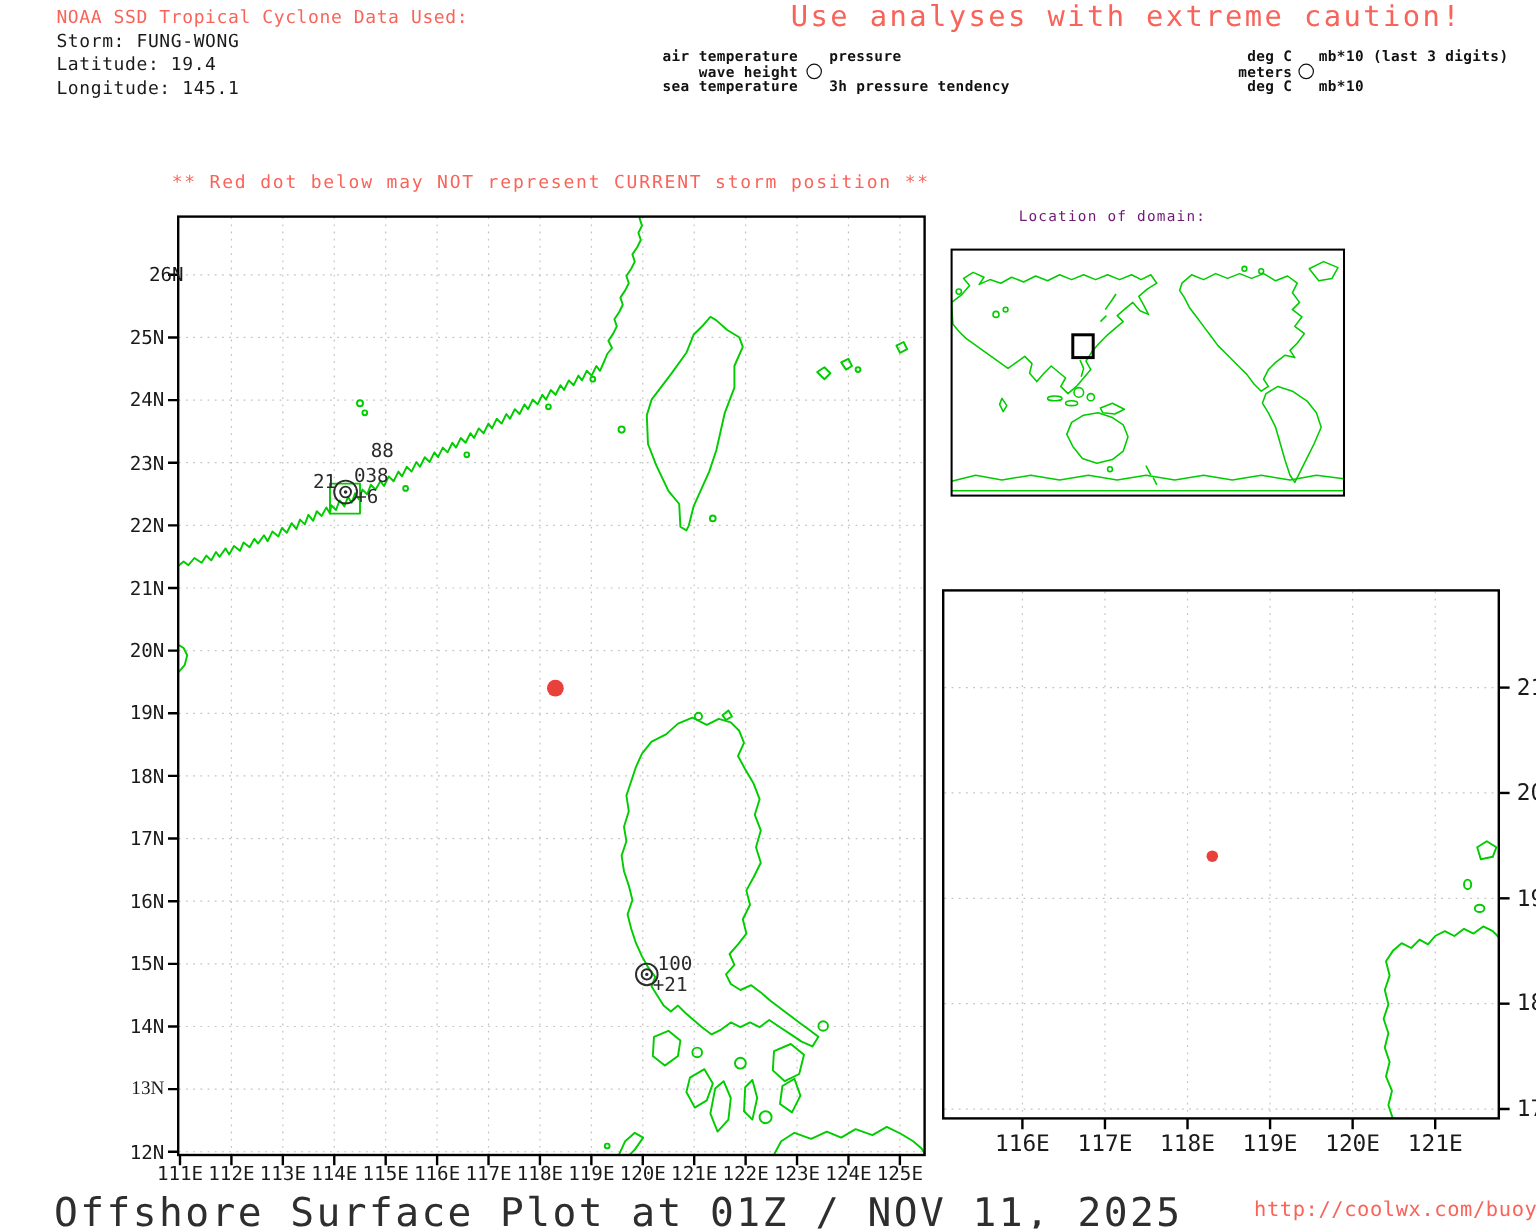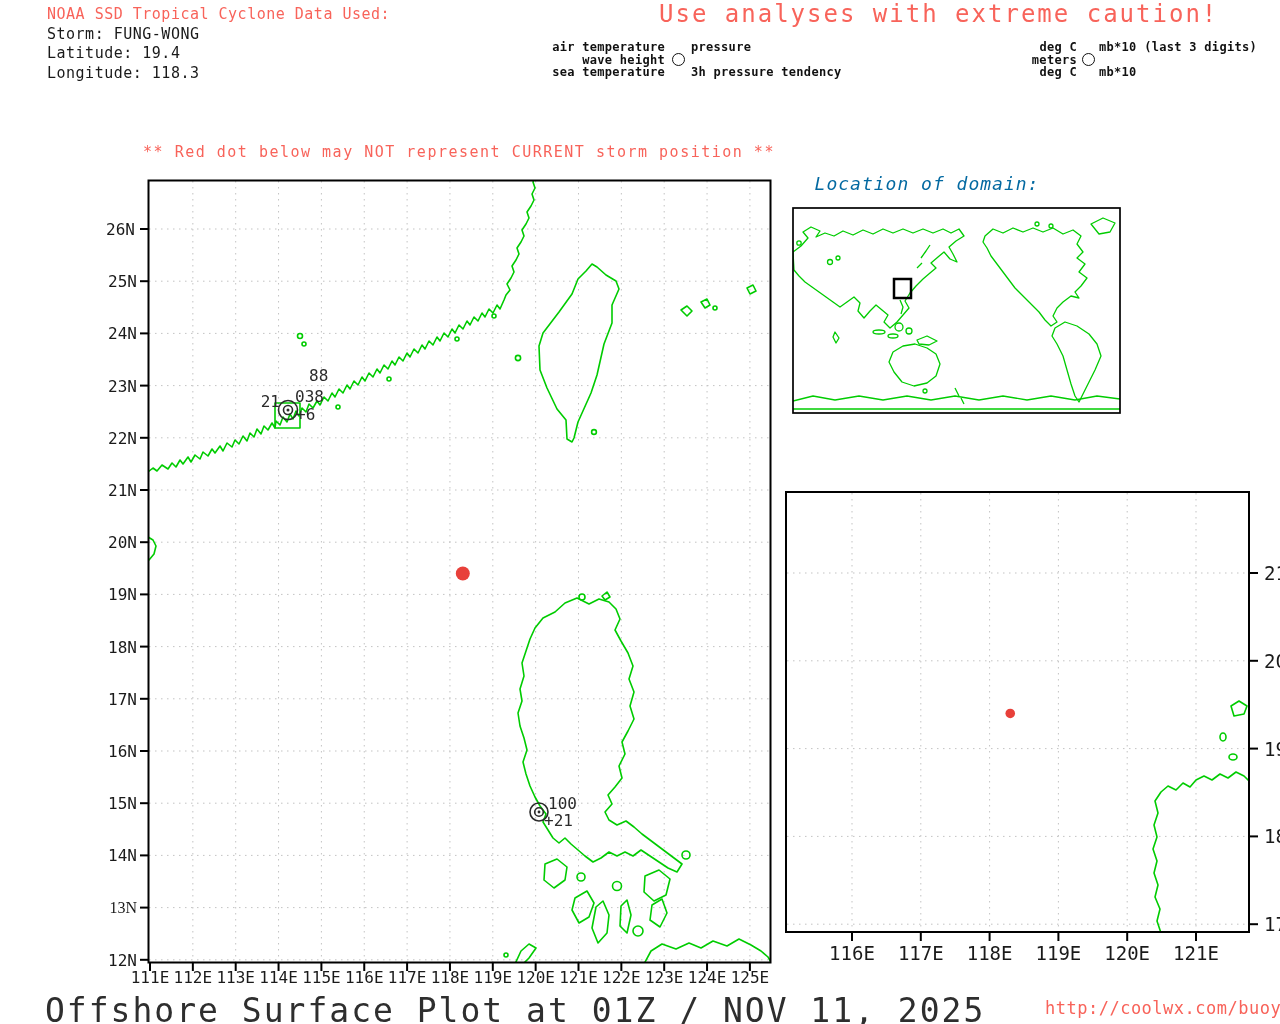--- a/index.html
+++ b/index.html
@@ -19,22 +19,22 @@
   #station-legend{left:500px;top:41px;grid-template-columns:128px 26px auto;}
   #units-legend{left:970px;top:41px;grid-template-columns:70px 22px auto;}
   .leg-l{text-align:right;}
   .leg-r{text-align:left;}
   .leg-circle{width:11px;height:11px;border:1.4px solid #111;border-radius:50%;
               justify-self:center;align-self:center;margin-top:-1px;}
 
   #storm-warning{left:422px;top:143px;transform:translateX(-50%);font-size:15px;
                  letter-spacing:1.5px;color:var(--alert,#f8635a);}
 
-  #inset-title{left:890px;top:173px;transform:translateX(-50%);font-size:18px;
-               letter-spacing:1px;color:#0369a1;font-style:italic;}
+  #inset-title{left:890px;top:173px;transform:translateX(-50%);font-size:12px;
+               letter-spacing:1px;color:#701a75;}
 
   .axis-label{position:absolute;font-size:16px;color:#1a1a1a;white-space:nowrap;}
   .zoom-axis{font-size:19px;}
 
   .station-text{position:absolute;font-size:16px;color:#2b2b2b;white-space:nowrap;}
 
   #footer-title{left:8px;top:991px;font-size:33px;letter-spacing:2px;color:#2e2e2e;}
   #footer-url{left:1008px;top:998px;font-size:17px;letter-spacing:0.5px;color:var(--alert,#f8635a);}
 
   
@@ -236,21 +236,21 @@
       </g>
 
     <circle id="storm-dot-main" class="storm-dot" cx="425.8049999999999" cy="573.5200000000001" r="7"></circle>
     <circle id="storm-dot-zoom" class="storm-dot" cx="973.2399999999998" cy="713.4800000000001" r="4.8"></circle>
   </svg>
 
   <div id="storm-info" class="abs">
     <div class="red-light">NOAA SSD Tropical Cyclone Data Used:</div>
     <div>Storm: FUNG-WONG</div>
     <div>Latitude: 19.4</div>
-    <div>Longitude: 118.3</div>
+    <div>Longitude: 145.1</div>
   </div>
 
   <div id="caution" class="abs">Use analyses with extreme caution!</div>
 
   <div id="station-legend" class="abs legend">
     <div class="leg-l">air temperature</div>
     <div></div>
     <div class="leg-r">pressure</div>
     <div class="leg-l">wave height</div>
     <div class="leg-circle"></div>
@@ -277,21 +277,21 @@
   <div id="inset-title" class="abs">Location of domain:</div>
 
   <span class="station-text" style="left:243px;top:401px;transform:translate(-100%,-50%);">21</span>
   <span class="station-text" style="left:258px;top:396px;transform:translateY(-50%);">038</span>
   <span class="station-text" style="left:272px;top:375px;transform:translateY(-50%);">88</span>
   <span class="station-text" style="left:259px;top:414px;transform:translateY(-50%);">+6</span>
   <span class="station-text" style="left:511px;top:803px;transform:translateY(-50%);">100</span>
   <span class="station-text" style="left:507px;top:820px;transform:translateY(-50%);">+21</span>
 
   <div id="label-layer">
-      <span class="axis-label" style="left: 98px; top: 229px; transform: translate(-100%, -50%);">26N</span>
+      <span class="axis-label" style="left: 116px; top: 229px; transform: translate(-100%, -50%);">26N</span>
       <span class="axis-label" style="left: 100px; top: 281.2px; transform: translate(-100%, -50%);">25N</span>
       <span class="axis-label" style="left: 100px; top: 333.4px; transform: translate(-100%, -50%);">24N</span>
       <span class="axis-label" style="left: 100px; top: 385.6px; transform: translate(-100%, -50%);">23N</span>
       <span class="axis-label" style="left: 100px; top: 437.8px; transform: translate(-100%, -50%);">22N</span>
       <span class="axis-label" style="left: 100px; top: 490px; transform: translate(-100%, -50%);">21N</span>
       <span class="axis-label" style="left: 100px; top: 542.2px; transform: translate(-100%, -50%);">20N</span>
       <span class="axis-label" style="left: 100px; top: 594.4px; transform: translate(-100%, -50%);">19N</span>
       <span class="axis-label" style="left: 100px; top: 646.6px; transform: translate(-100%, -50%);">18N</span>
       <span class="axis-label" style="left: 100px; top: 698.8px; transform: translate(-100%, -50%);">17N</span>
       <span class="axis-label" style="left: 100px; top: 751px; transform: translate(-100%, -50%);">16N</span>

